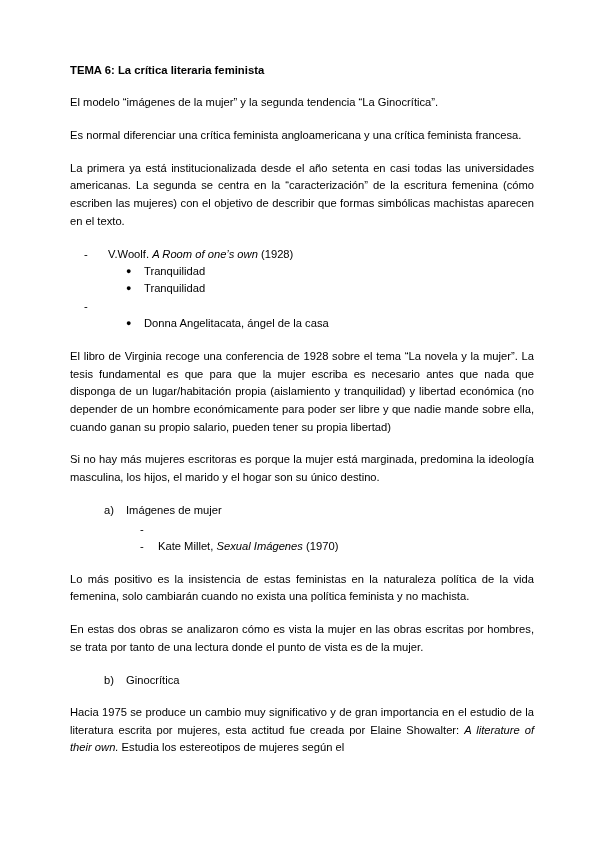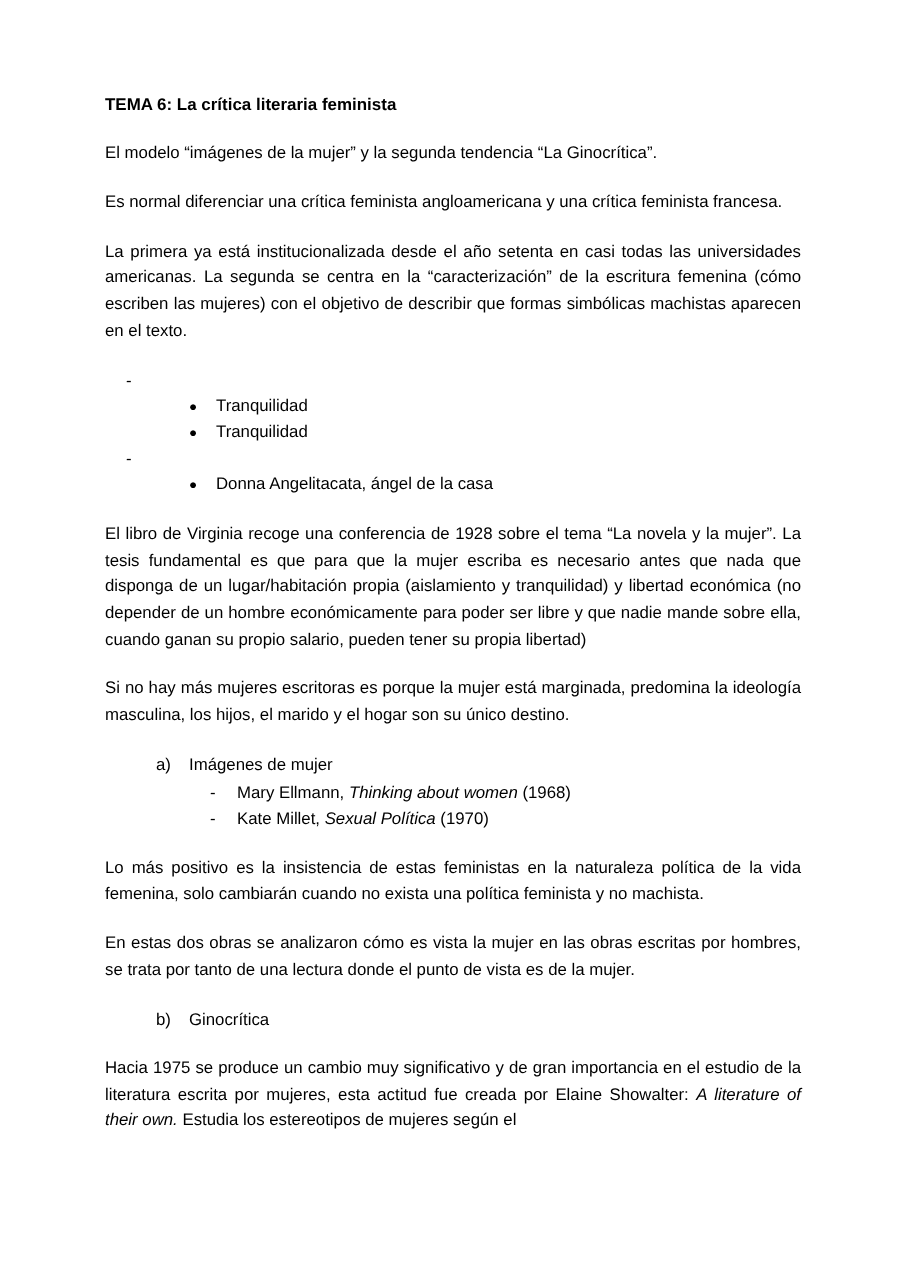--- a/index.html
+++ b/index.html
@@ -93,20 +93,21 @@
   <p class="para">El modelo “imágenes de la mujer” y la segunda tendencia “La Ginocrítica”.</p>
 
   <p class="para">Es normal diferenciar una crítica feminista angloamericana y una crítica feminista francesa.</p>
 
   <p class="para">La primera ya está institucionalizada desde el año setenta en casi todas las universidades americanas. La segunda se centra en la “caracterización” de la escritura femenina (cómo escriben las mujeres) con el objetivo de describir que formas simbólicas machistas aparecen en el texto.</p>
 
   <div class="list-block">
 
     <div class="dash-item">
       <span class="bullet-dash">-</span>
+      <span><span>V.Woolf. </span><i>A Room of one’s own</i><span> (1928)</span></span>
     </div>
 
     <div class="bullet-item">
       <span class="bullet-dot">●</span>
       <span>Tranquilidad</span>
     </div>
 
     <div class="bullet-item">
       <span class="bullet-dot">●</span>
       <span>Tranquilidad</span>
@@ -128,26 +129,25 @@
   <p class="para">Si no hay más mujeres escritoras es porque la mujer está marginada, predomina la ideología masculina, los hijos, el marido y el hogar son su único destino.</p>
 
   <div class="list-block">
     <div class="alpha-item">
       <span class="alpha-marker">a)</span>
       <span>Imágenes de mujer</span>
     </div>
 
     <div class="sub-dash-item">
       <span class="bullet-dash">-</span>
-      <span><span>Mary Ellmann, </span><i>Thinking about women</i><span> (1968)</span></span>
     </div>
 
     <div class="sub-dash-item">
       <span class="bullet-dash">-</span>
-      <span><span>Kate Millet, </span><i>Sexual Política</i><span> (1970)</span></span>
+      <span><span>Kate Millet, </span><i>Sexual Imágenes</i><span> (1970)</span></span>
     </div>
   </div>
 
   <p class="para">Lo más positivo es la insistencia de estas feministas en la naturaleza política de la vida femenina, solo cambiarán cuando no exista una política feminista y no machista.</p>
 
   <p class="para">En estas dos obras se analizaron cómo es vista la mujer en las obras escritas por hombres, se trata por tanto de una lectura donde el punto de vista es de la mujer.</p>
 
   <div class="list-block">
     <div class="alpha-item">
       <span class="alpha-marker">b)</span>

